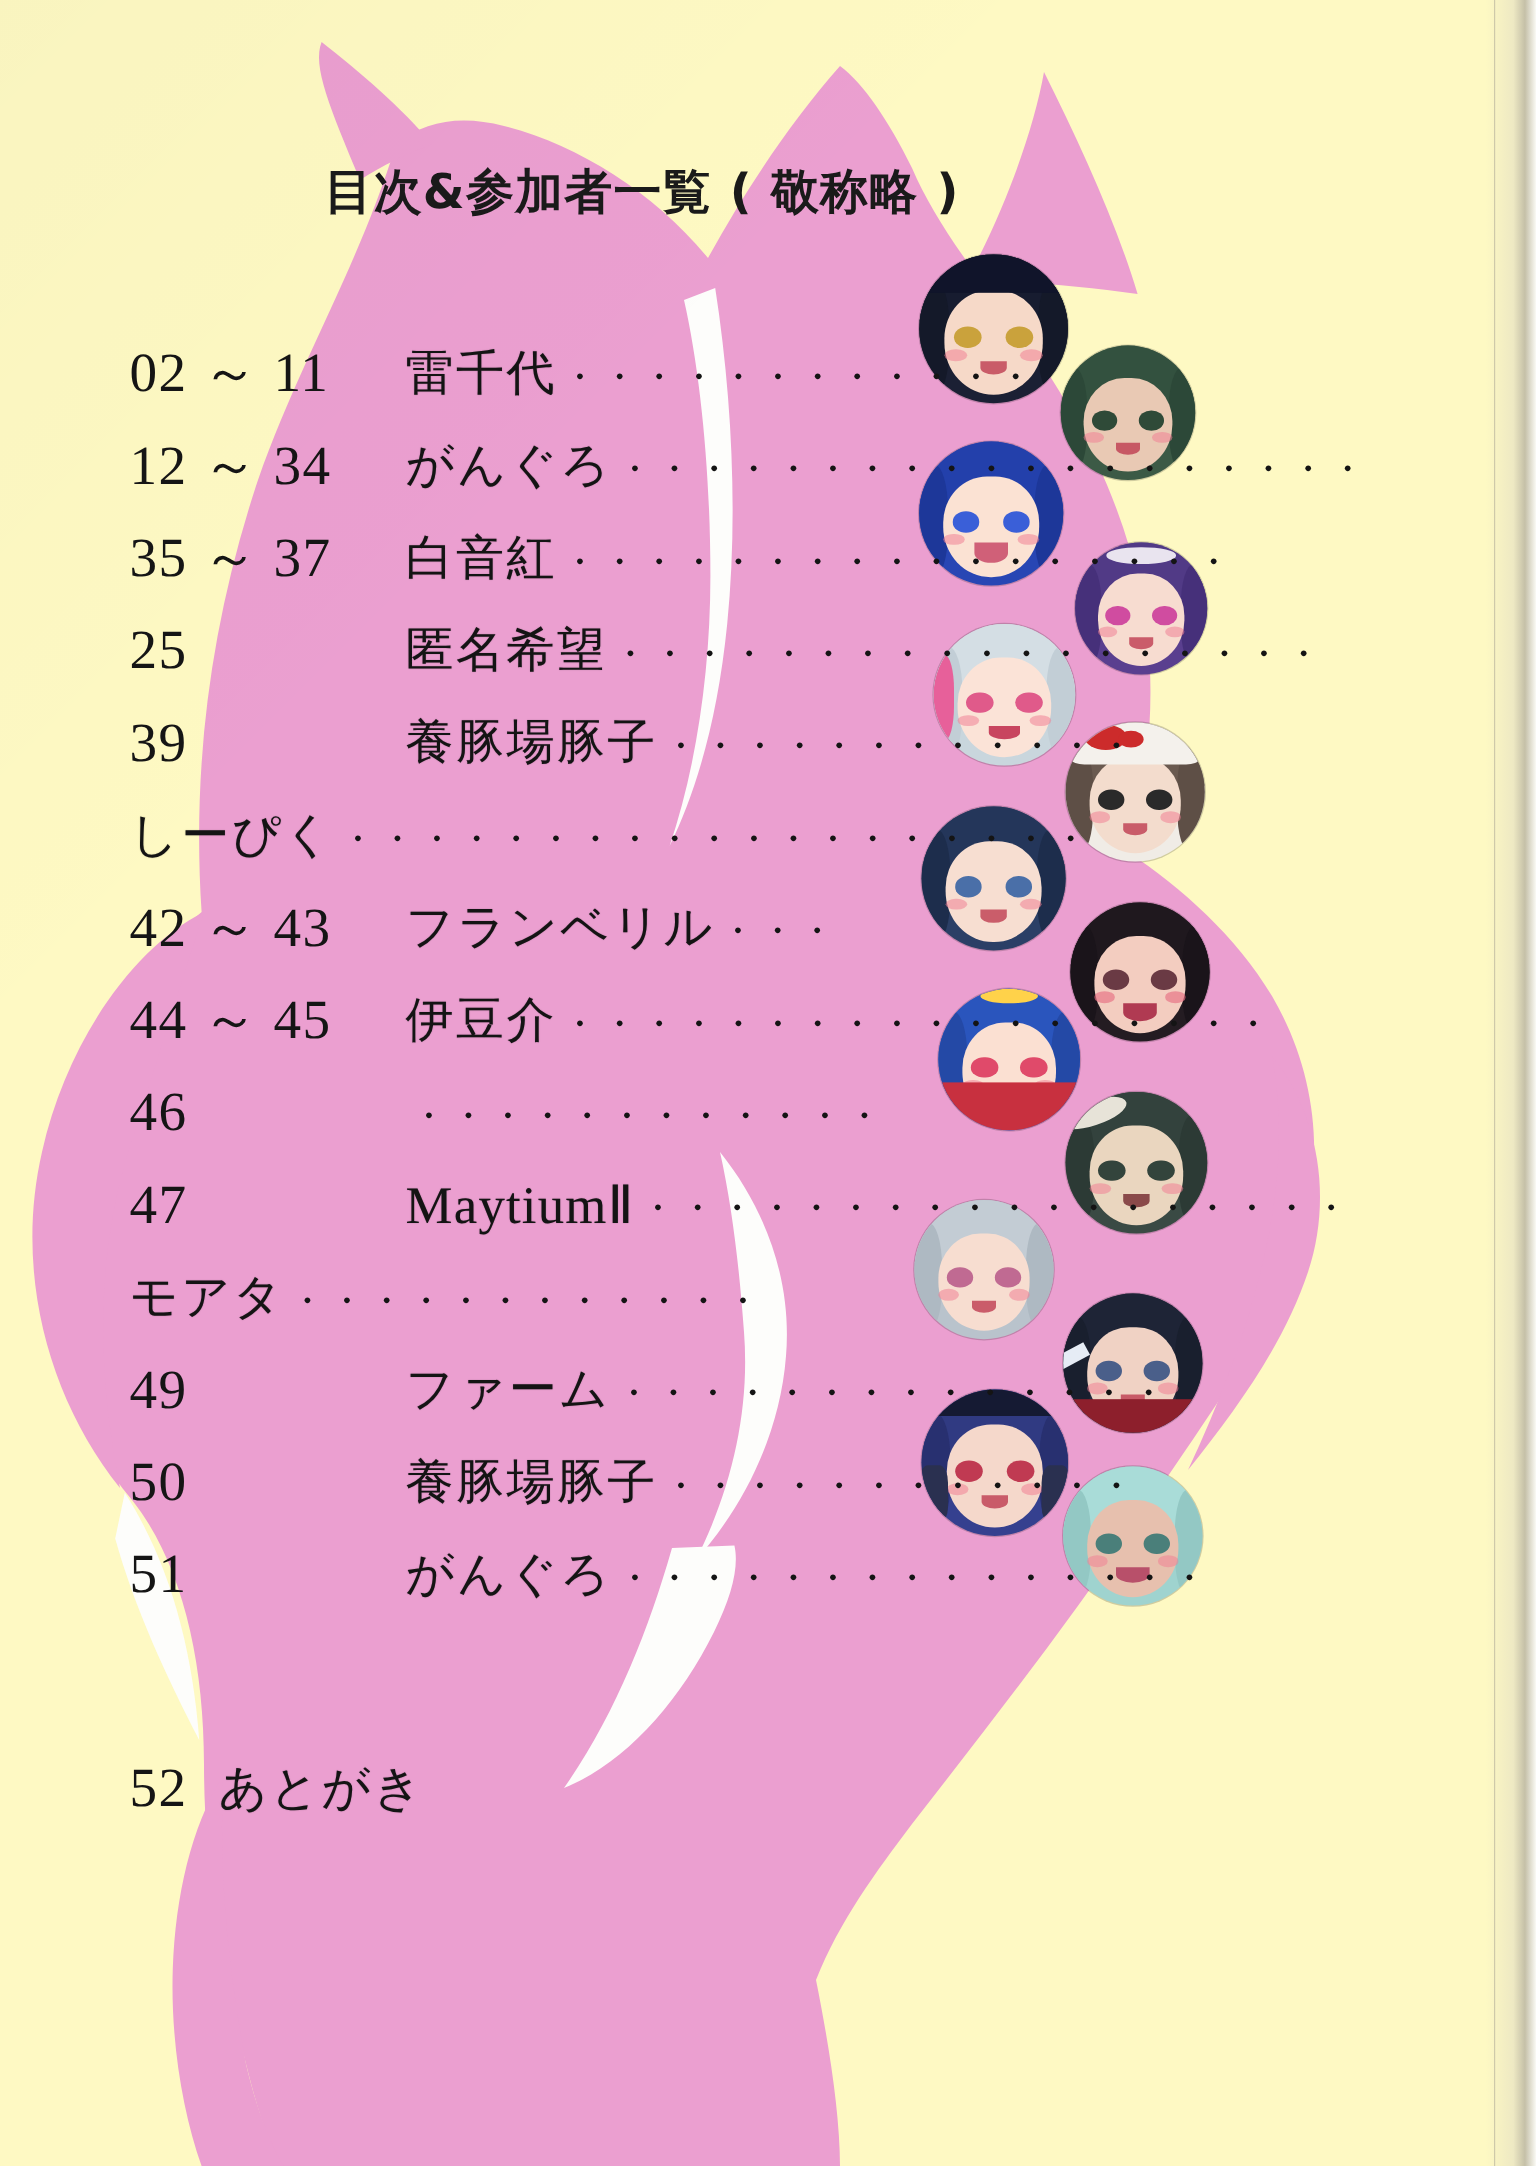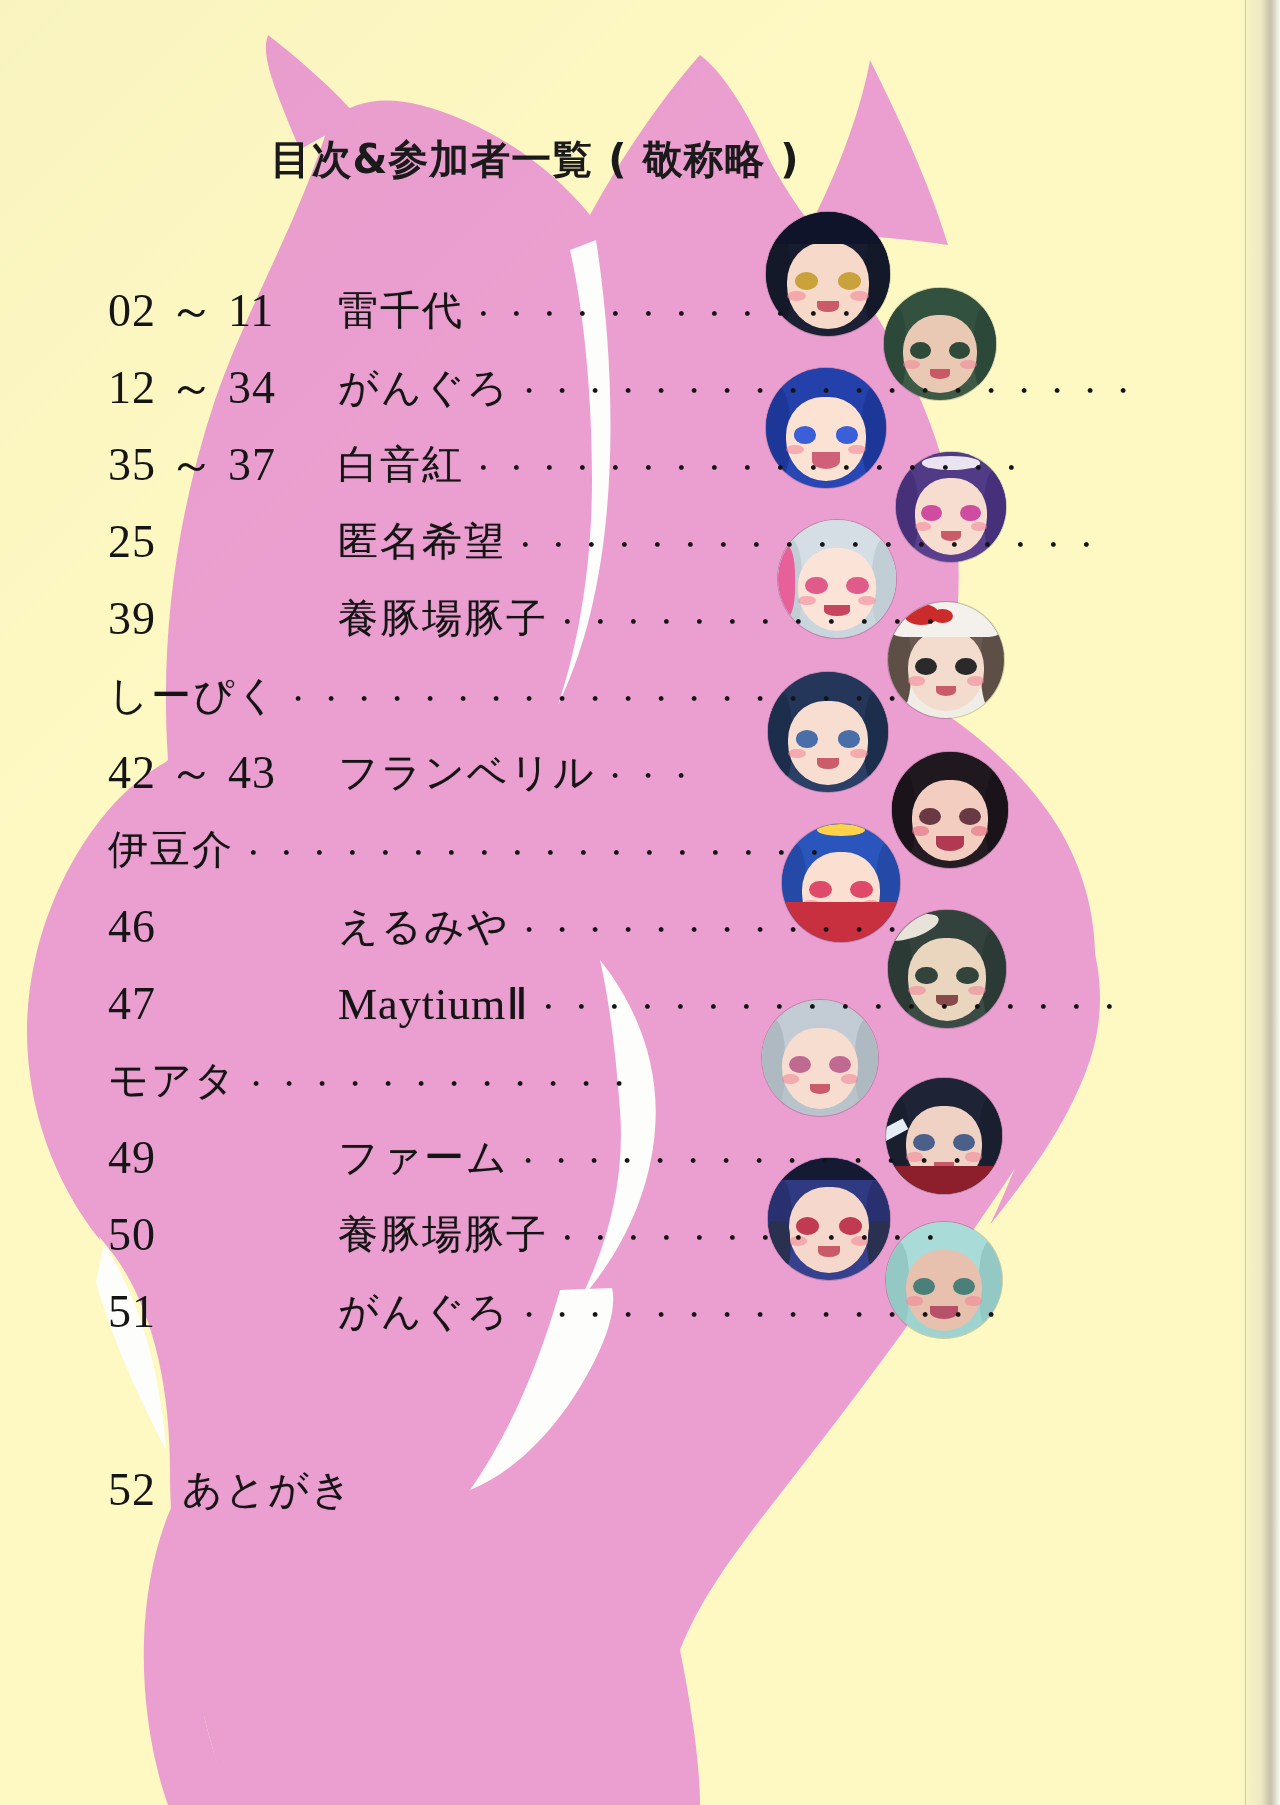--- a/index.html
+++ b/index.html
@@ -481,27 +481,27 @@
       <span class="toc-dots">・・・・・・・・・・・・・・・・・・・</span>
     </div>
 
     <div class="toc-row">
       <span class="toc-pages">42 ～ 43</span>
       <span class="toc-name">フランベリル</span>
       <span class="toc-dots">・・・</span>
     </div>
 
     <div class="toc-row">
+      <span class="toc-pages">44 ～ 45</span>
       <span class="toc-name">伊豆介</span>
       <span class="toc-dots">・・・・・・・・・・・・・・・・・・</span>
     </div>
 
     <div class="toc-row">
       <span class="toc-pages">46</span>
-      <span class="toc-name">えるみや</span>
       <span class="toc-dots">・・・・・・・・・・・・</span>
     </div>
 
     <div class="toc-row">
       <span class="toc-pages">47</span>
       <span class="toc-name latin">MaytiumⅡ</span>
       <span class="toc-dots">・・・・・・・・・・・・・・・・・・</span>
     </div>
 
     <div class="toc-row">

